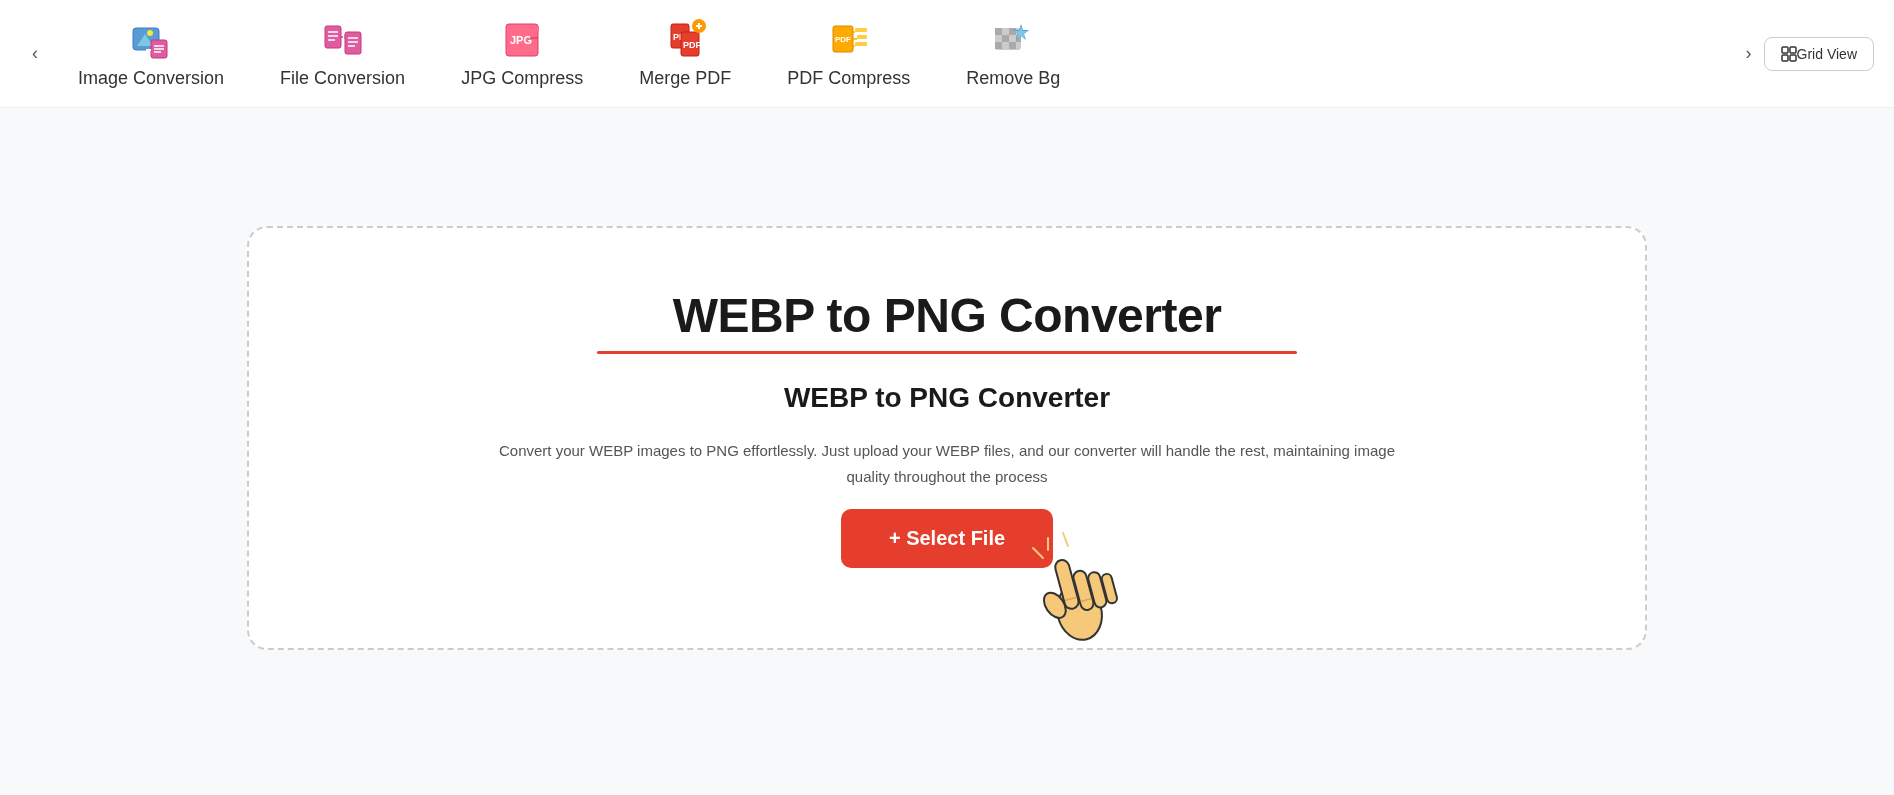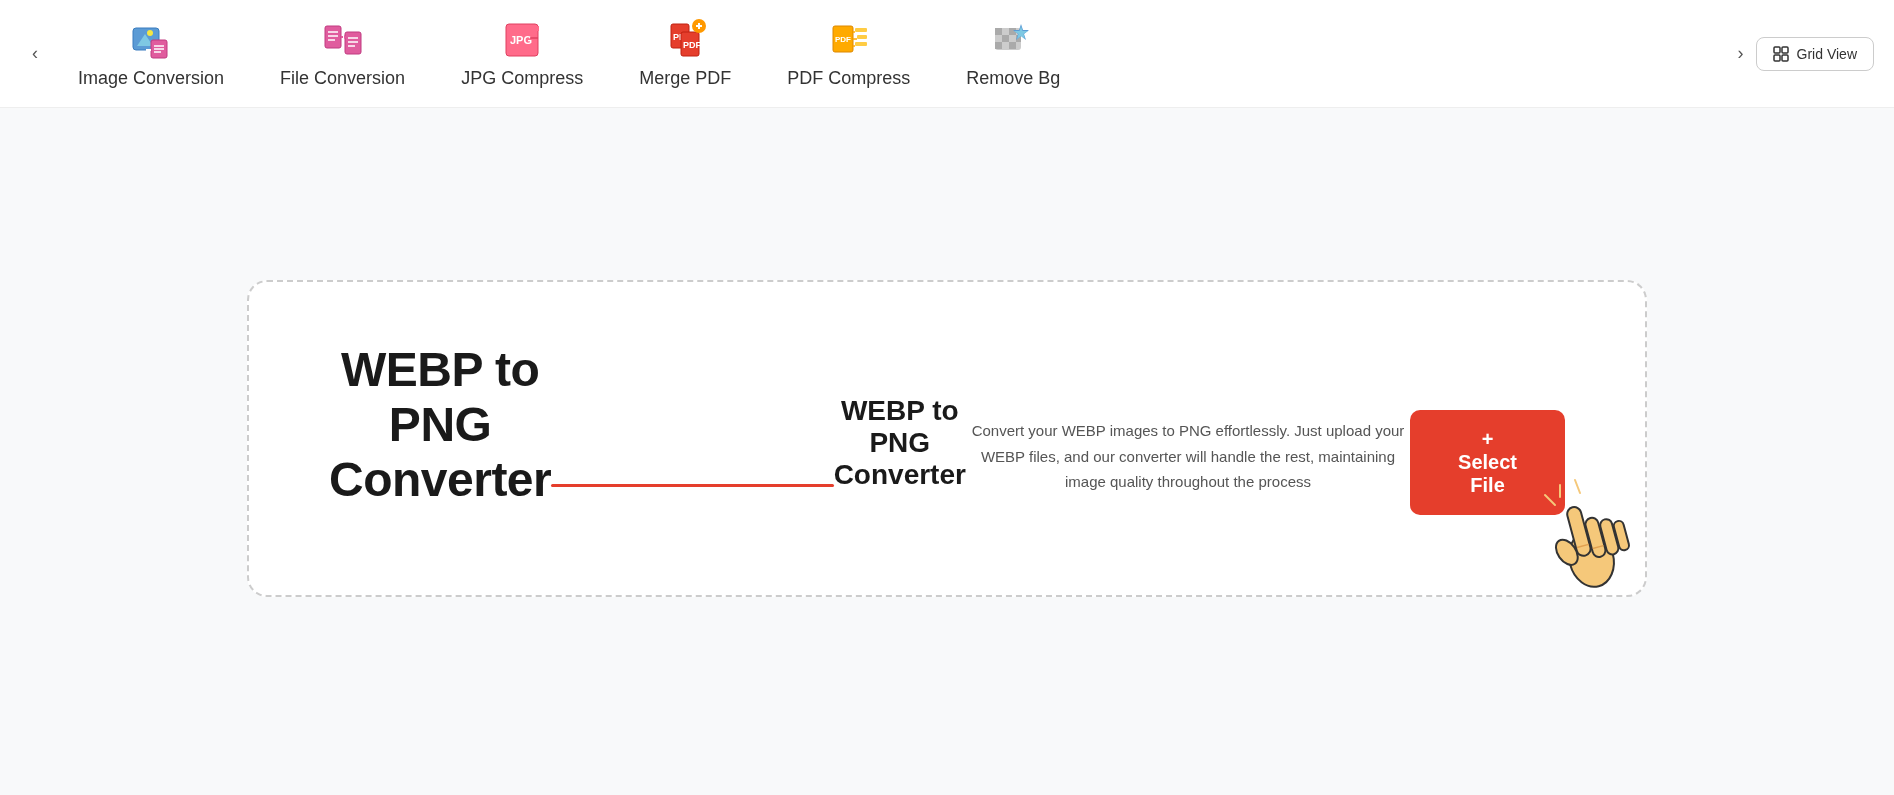--- a/index.html
+++ b/index.html
@@ -57,21 +57,20 @@
     .nav-label {
       font-size: 18px;
       color: #333;
       white-space: nowrap;
       font-weight: 400;
     }
 
     .grid-view-btn {
       display: flex;
       align-items: center;
-      gap: 8px;
       border: 1.5px solid #ccc;
       border-radius: 8px;
       padding: 8px 16px;
       background: #fff;
       cursor: pointer;
       font-size: 14px;
       color: #333;
       white-space: nowrap;
     }
 
@@ -85,22 +84,22 @@
     }
 
     .converter-card {
       background: #fff;
       border: 2px dashed #ccc;
       border-radius: 20px;
       width: 100%;
       max-width: 1400px;
       padding: 60px 80px 80px 80px;
       display: flex;
-      flex-direction: row;
-      align-items: flex-end;
+      flex-direction: column;
+      align-items: center;
       text-align: center;
     }
 
     .main-title {
       font-size: 48px;
       font-weight: 900;
       color: #1a1a1a;
       letter-spacing: -0.5px;
       margin-bottom: 8px;
     }

